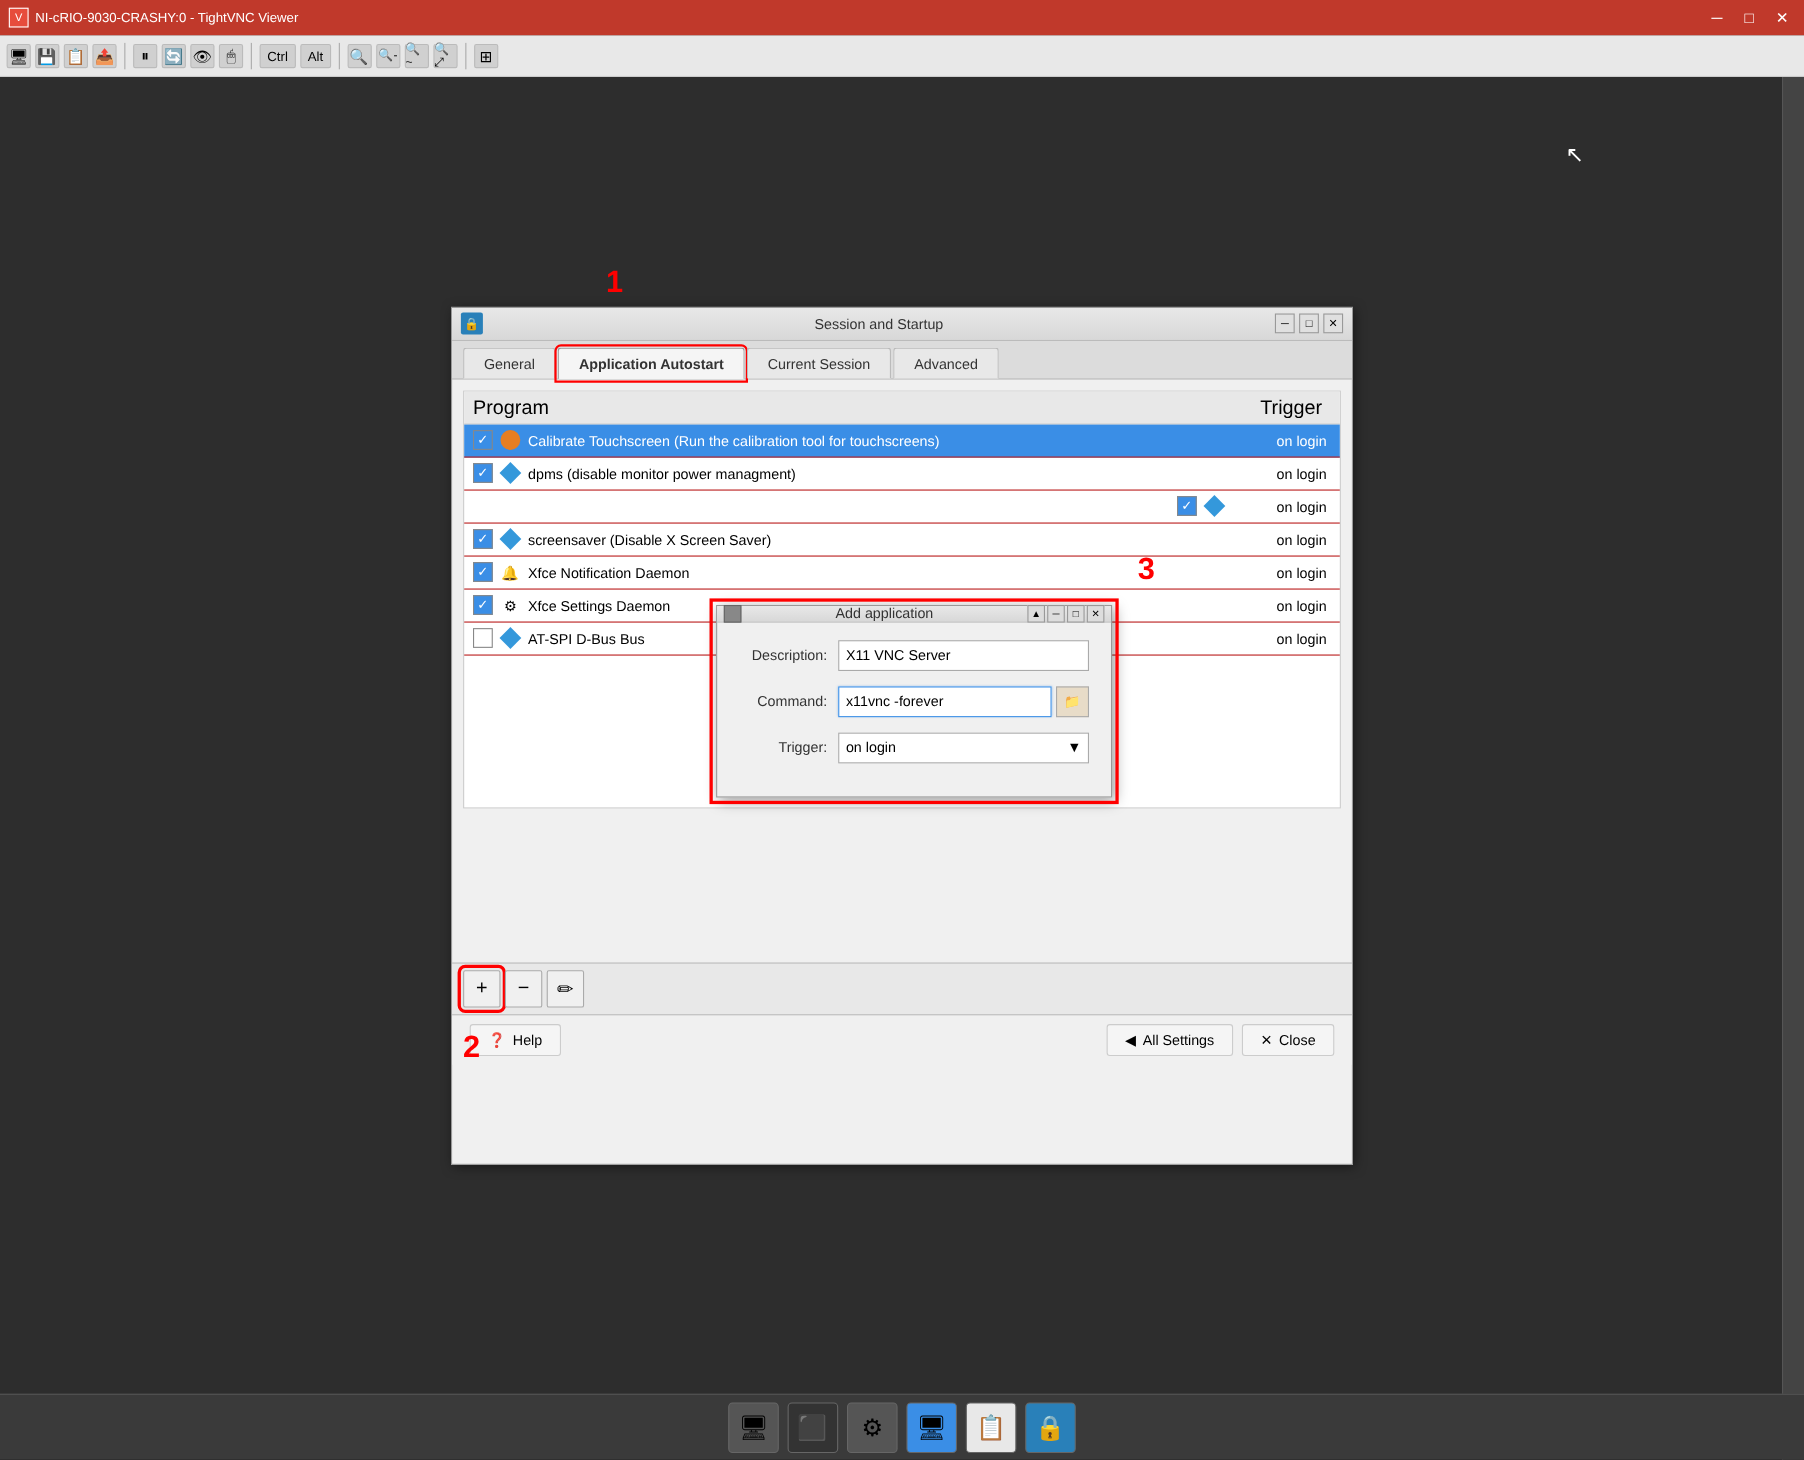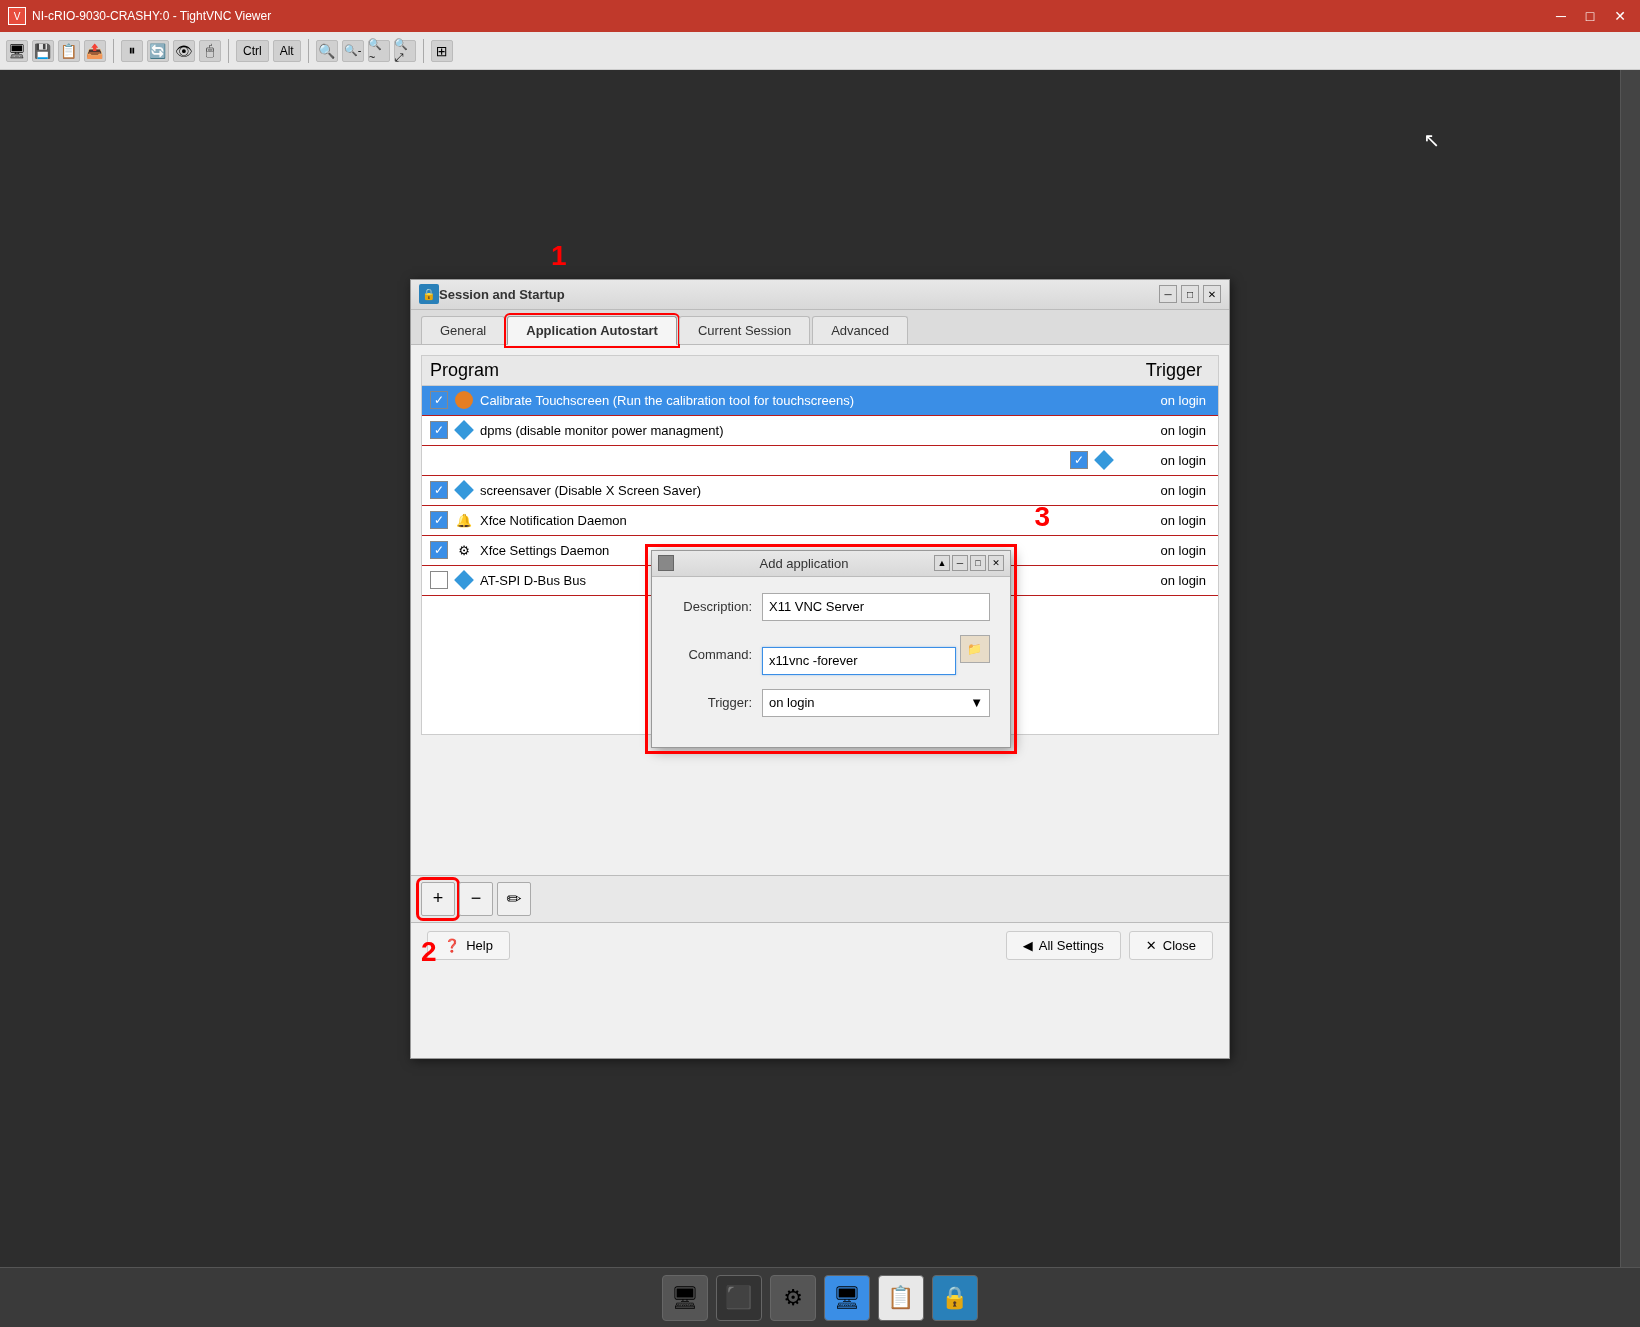--- a/index.html
+++ b/index.html
@@ -92,22 +92,21 @@
       height: 30px;
       display: flex;
       align-items: center;
       justify-content: space-between;
       padding: 0 8px;
     }
     .session-title-text {
       font-size: 13px;
       color: #333;
       flex: 1;
-      text-align: left;
-      font-weight: bold;
+      text-align: center;
     }
     .session-title-icon {
       width: 20px; height: 20px;
       background: #2980b9;
       border-radius: 2px;
       display: flex; align-items: center; justify-content: center;
       color: white; font-size: 11px;
     }
     .session-controls {
       display: flex; gap: 4px;
@@ -273,21 +272,21 @@
       background: #f0f0f0;
       border: 1px solid #999;
       box-shadow: 3px 3px 12px rgba(0,0,0,0.4);
       z-index: 101;
       outline: 3px solid red;
       outline-offset: 3px;
     }
     .dialog-titlebar {
       background: linear-gradient(to bottom, #e8e8e8, #d8d8d8);
       border-bottom: 1px solid #bbb;
-      height: 26px;
+      height: 15px;
       display: flex;
       align-items: center;
       justify-content: space-between;
       padding: 0 6px;
       gap: 24px;
     }
     .dialog-title-text {
       font-size: 13px;
       color: #333;
       flex: 1;
@@ -328,21 +327,20 @@
       padding: 4px 6px;
       border: 1px solid #aaa;
       background: white;
       font-size: 13px;
       height: 28px;
       outline: none;
     }
     .form-input.focused {
       border-color: #3a8ee6;
       box-shadow: 0 0 2px rgba(58,142,230,0.5);
-      margin-top: 12px;
     }
     .form-input-with-btn {
       display: flex; gap: 4px; flex: 1;
     }
     .browse-btn {
       width: 30px; height: 28px;
       border: 1px solid #aaa;
       background: #e8dcc8;
       cursor: pointer;
       display: flex; align-items: center; justify-content: center;

